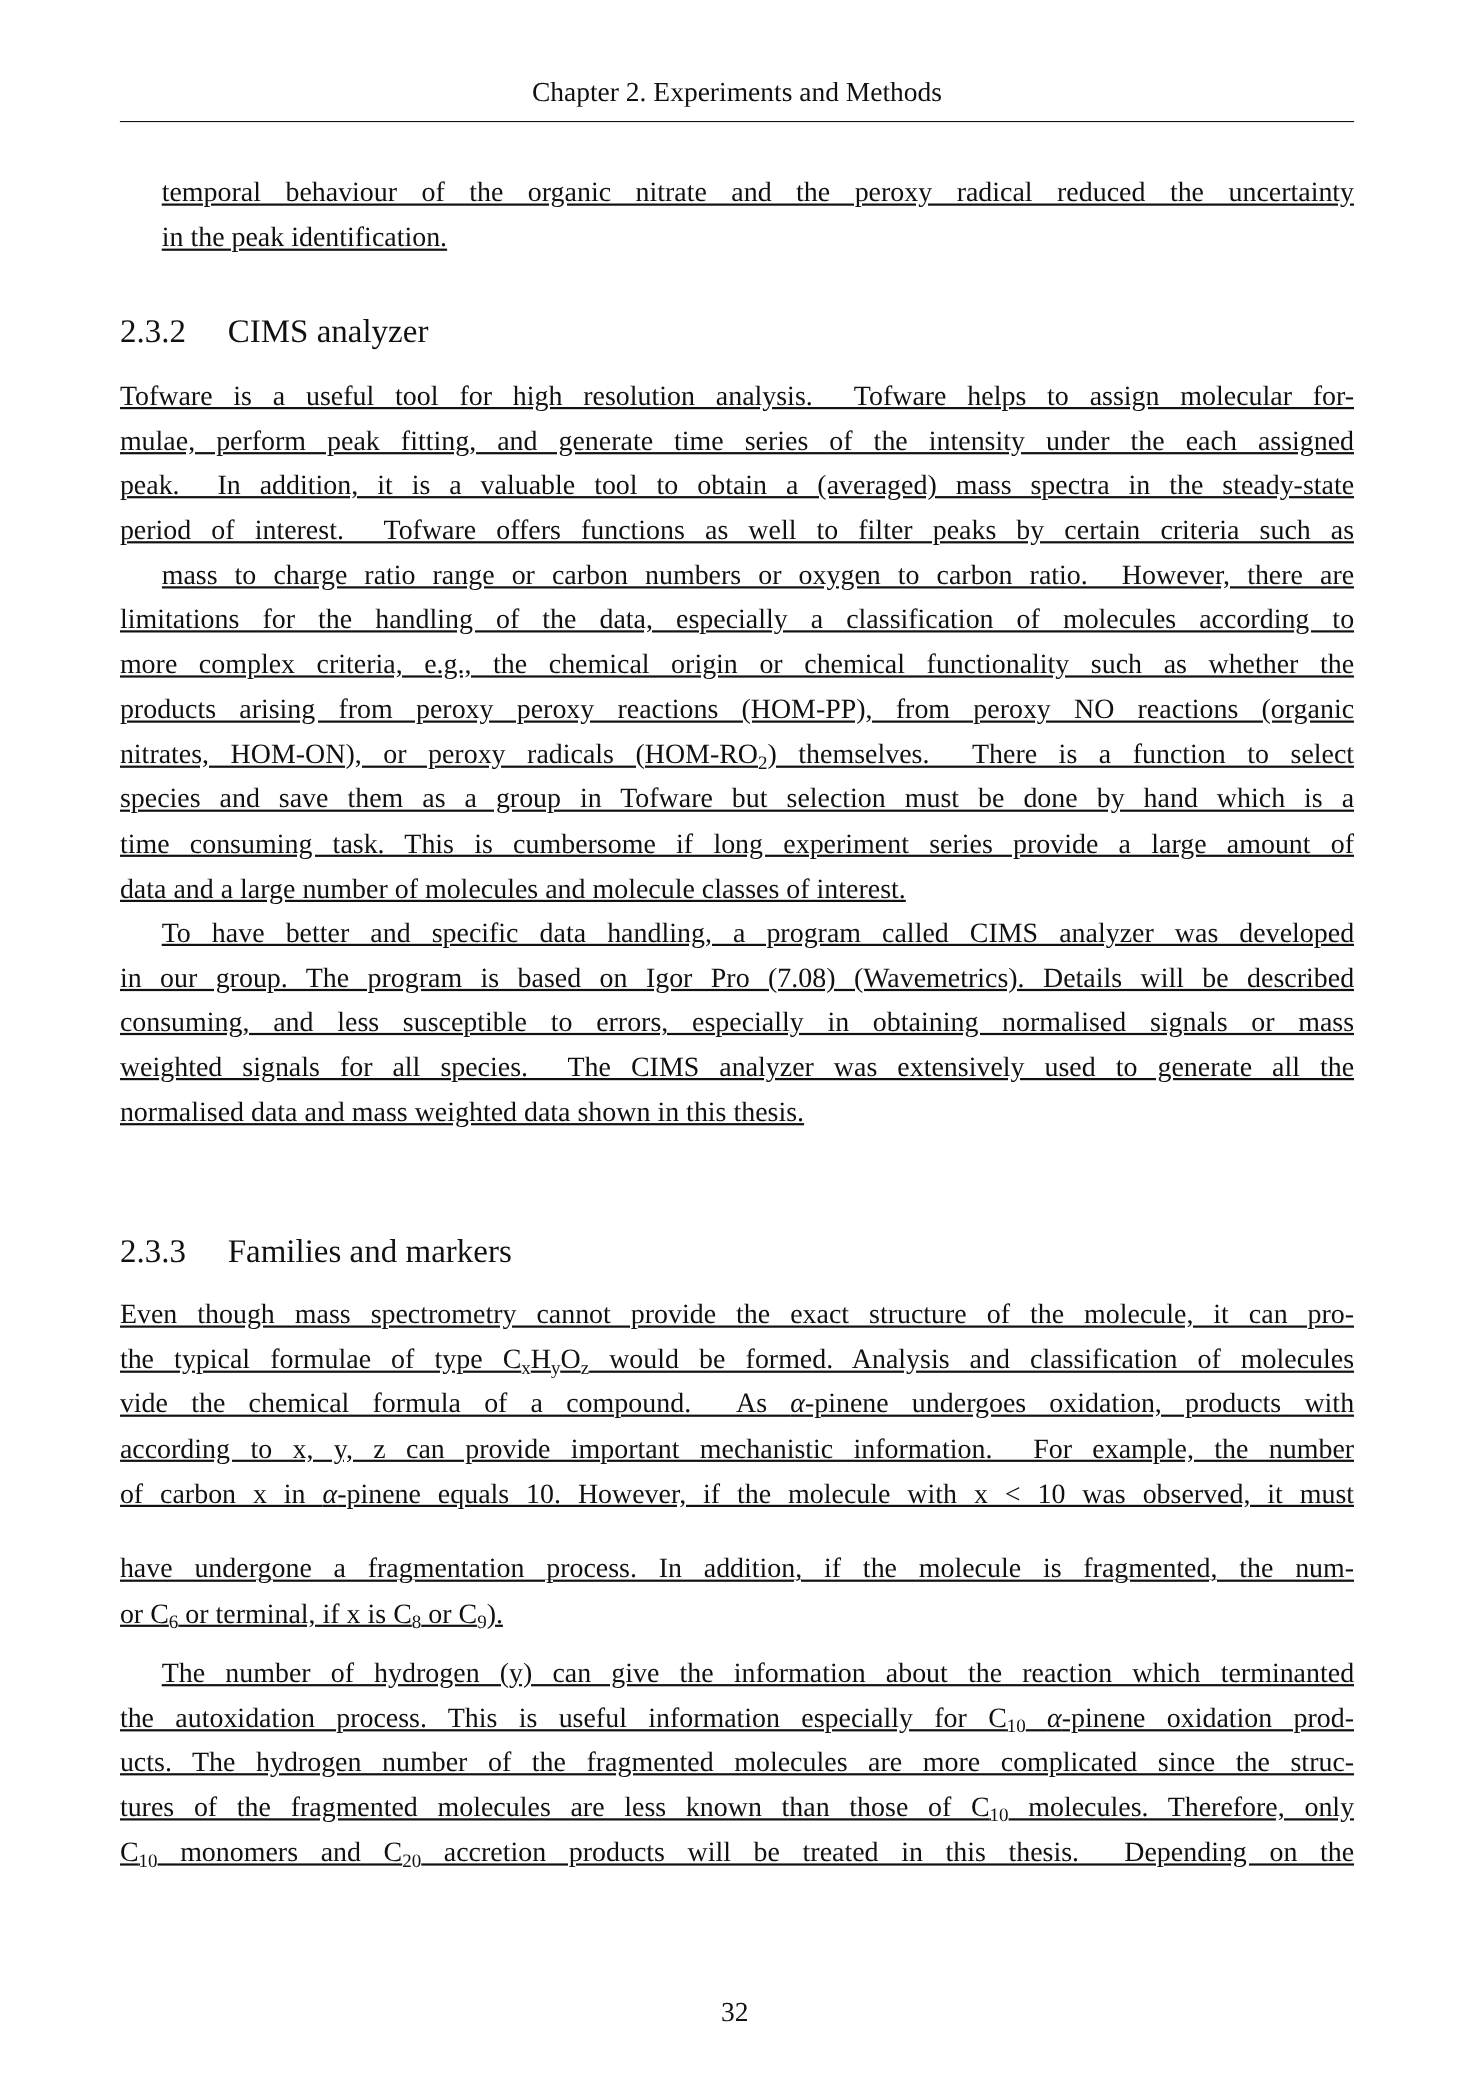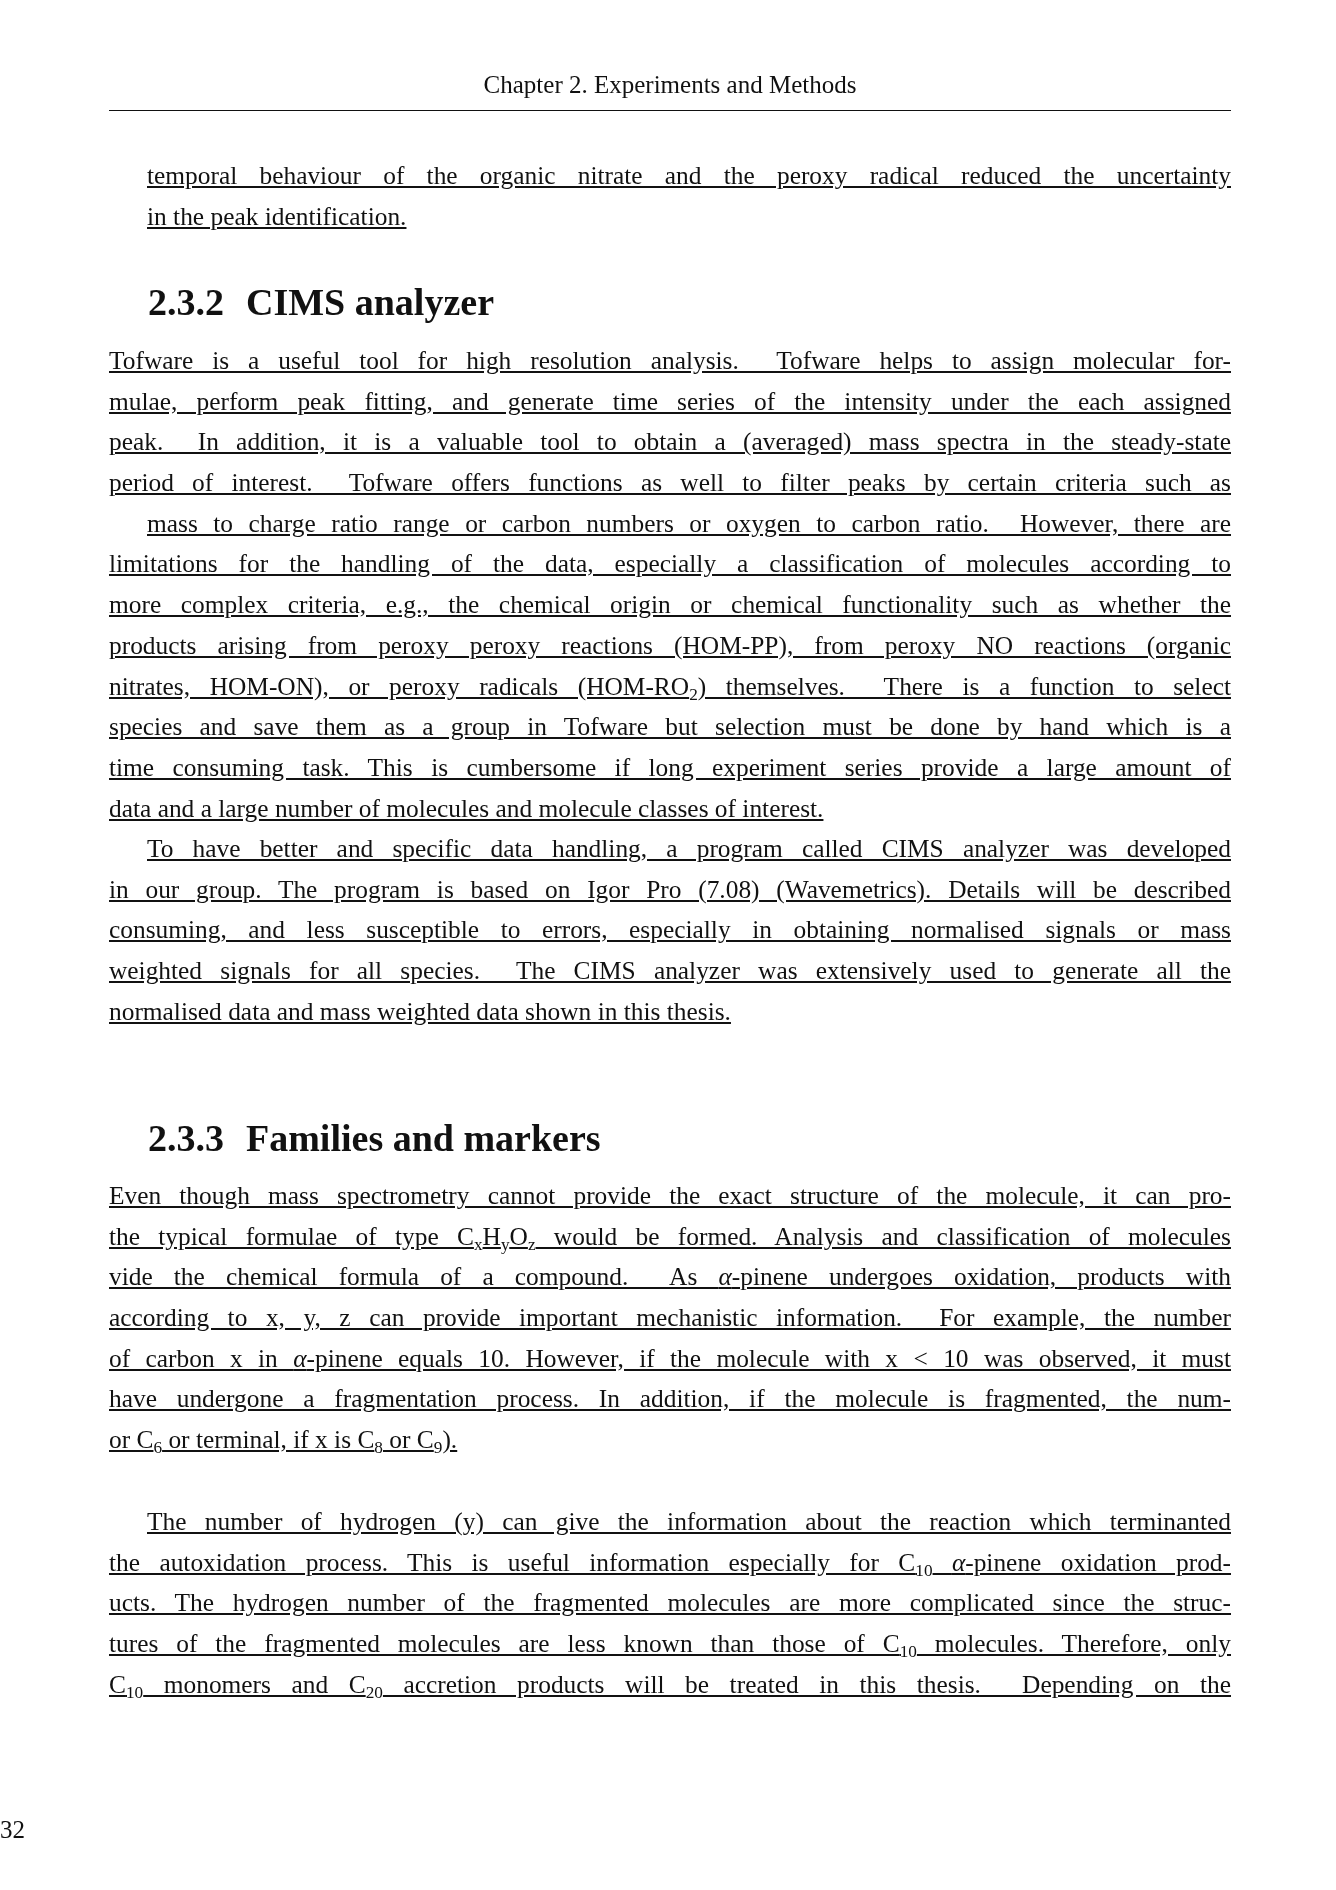--- a/index.html
+++ b/index.html
@@ -7,25 +7,25 @@
          font-family: "Liberation Serif", "DejaVu Serif", serif; color: #111; }
   .running-head { position: absolute; left: 109px; width: 1122px; top: 70px;
          text-align: center; font-size: 25px; line-height: 30px; }
   .rule { position: absolute; left: 109px; width: 1122px; top: 110px; height: 0;
          border-top: 1.6px solid #111; }
   .block { position: absolute; left: 109px; width: 1122px; text-decoration: underline; }
   .line { display: block; font-size: 25.4px; line-height: 40.7px; height: 40.7px;
           text-align: justify; text-align-last: justify; white-space: nowrap; }
   .line.last { text-align-last: left; }
   .line.indent { padding-left: 38px; }
-  .heading { position: absolute; left: 109px; font-weight: bold; font-size: 38px; line-height: 36px; margin-left: 39px; }
+  .heading { position: absolute; left: 109px; font-weight: normal; font-size: 30px; line-height: 36px; }
   .heading .num { display: inline-block; width: 98px; }
   sub { font-size: 0.68em; vertical-align: -0.28em; line-height: 0; }
   .greek { font-style: italic; }
-  .pagenum { position: absolute; left: 0; width: 1336px; top: 1816px; font-size: 25px; }
+  .pagenum { position: absolute; left: 0; width: 1336px; top: 1816px; text-align: center; font-size: 25px; }
 </style>
 </head>
 <body>
 
 <div class="running-head">Chapter 2.  Experiments and Methods</div>
 <div class="rule"></div>
 
 <div class="block" style="top:155px">
   <span class="line indent" style="white-space: pre-wrap; overflow: hidden;">temporal behaviour of the organic nitrate and the peroxy radical reduced the uncertainty</span>
   <span class="line indent last" style="white-space: pre-wrap; overflow: hidden;">in the peak identification.</span>
@@ -61,21 +61,21 @@
 <div class="heading" style="top:1120px">
   <span class="num">2.3.3</span><span>Families and markers</span>
 </div>
 
 <div class="block" style="top:1175px">
   <span class="line" style="white-space: pre-wrap; overflow: hidden;">Even though mass spectrometry cannot provide the exact structure of the molecule, it can pro-</span>
   <span class="line" style="white-space: pre-wrap; overflow: hidden;"><span>the typical formulae of type C</span><sub>x</sub><span>H</span><sub>y</sub><span>O</span><sub>z</sub><span> would be formed. Analysis and classification of molecules</span></span>
   <span class="line" style="white-space: pre-wrap; overflow: hidden;"><span>vide the chemical formula of a compound.  As </span><span class="greek">α</span><span>-pinene undergoes oxidation, products with</span></span>
   <span class="line" style="white-space: pre-wrap; overflow: hidden;">according to x, y, z can provide important mechanistic information.  For example, the number</span>
   <span class="line" style="white-space: pre-wrap; overflow: hidden;"><span>of carbon x in </span><span class="greek">α</span><span>-pinene equals 10. However, if the molecule with x &lt; 10 was observed, it must</span></span>
-  <span class="line" style="white-space: pre-wrap; overflow: hidden;">have undergone a fragmentation process. In addition, if the molecule is fragmented, the num-</span>
+  <span class="line" style="white-space: pre-wrap; overflow: hidden; margin-top: 28px;">have undergone a fragmentation process. In addition, if the molecule is fragmented, the num-</span>
   <span class="line last" style="white-space: pre-wrap; overflow: hidden;"><span>or C</span><sub>6</sub><span> or terminal, if x is C</span><sub>8</sub><span> or C</span><sub>9</sub><span>).</span></span>
 </div>
 
 <div class="block" style="top:1501px">
   <span class="line indent" style="white-space: pre-wrap; overflow: hidden;">The number of hydrogen (y) can give the information about the reaction which terminanted</span>
   <span class="line" style="white-space: pre-wrap; overflow: hidden;"><span>the autoxidation process. This is useful information especially for C</span><sub>10</sub><span> </span><span class="greek">α</span><span>-pinene oxidation prod-</span></span>
   <span class="line" style="white-space: pre-wrap; overflow: hidden;">ucts. The hydrogen number of the fragmented molecules are more complicated since the struc-</span>
   <span class="line" style="white-space: pre-wrap; overflow: hidden;"><span>tures of the fragmented molecules are less known than those of C</span><sub>10</sub><span> molecules. Therefore, only</span></span>
   <span class="line" style="white-space: pre-wrap; overflow: hidden;"><span>C</span><sub>10</sub><span> monomers and C</span><sub>20</sub><span> accretion products will be treated in this thesis.  Depending on the</span></span>
 </div>

